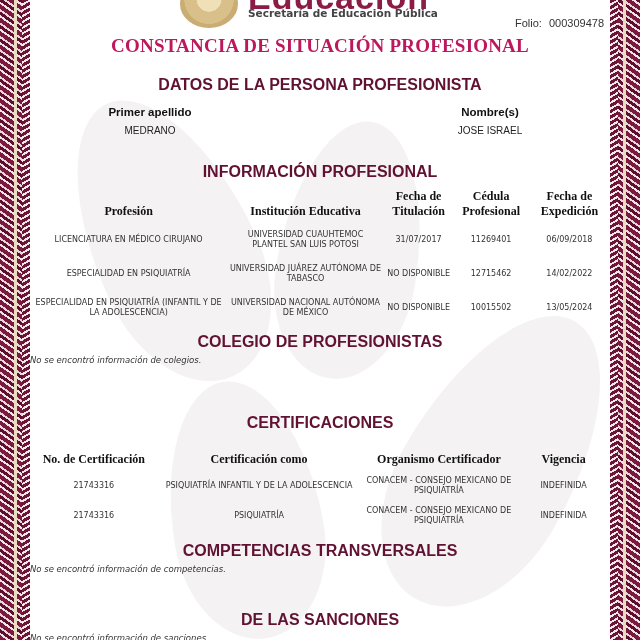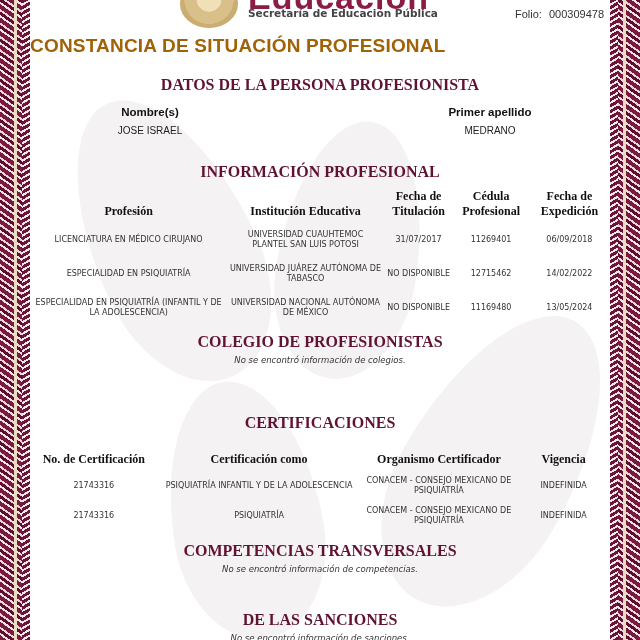--- a/index.html
+++ b/index.html
@@ -46,36 +46,36 @@
   .brand-big {
     position:absolute; left:218px; top:-22px;
     font-family:"Liberation Sans", sans-serif; font-weight:bold; font-size:34px;
     color:#8a1c46; letter-spacing:1px;
   }
   .brand-sub {
     position:absolute; left:218px; top:7px;
     font-size:10.5px; font-weight:bold; color:#444;
   }
   .folio {
-    position:absolute; right:6px; top:8px; font-size:11px; color:#333;
+    position:absolute; right:6px; top:17px; font-size:11px; color:#333;
     font-family:"Liberation Sans", sans-serif;
   }
   .folio span + span { margin-left:4px; }
 
   h1 {
-    position:absolute; left:0; right:0; top:35px; margin:0; 
-    font-family:Liberation Sans, sans-serif; font-weight:bold;
-    font-size:19px; color:#a16207; letter-spacing:0.2px;
+    position:absolute; left:0; right:0; top:35px; margin:0; text-align:center;
+    font-family:Liberation Serif, serif; font-weight:bold;
+    font-size:19px; color:#be185d; letter-spacing:0.2px;
   }
   h2 {
-    margin:0; text-align:center; font-family:Liberation Serif, serif;
+    margin:0; text-align:center; font-family:Liberation Sans, sans-serif;
     font-weight:bold; font-size:16px; color:#611232;
   }
   .sec { position:absolute; left:0; right:0; }
-  .note { text-align:center; font-style:italic; font-size:8.5px; color:#333; margin-top:4px; }
+  .note { font-style:italic; font-size:8.5px; color:#333; margin-top:4px; }
 
   .persona-grid { display:flex; justify-content:space-between; margin-top:12px; padding:0 30px; }
   .persona-col { width:180px; text-align:center; }
   .persona-col .lab { font-weight:bold; font-size:11.5px; color:#111; font-family:"Liberation Sans", sans-serif; }
   .persona-col .val { font-size:10px; margin-top:7px; color:#222; font-family:"Liberation Sans", sans-serif; }
 
   table { border-collapse:collapse; width:100%; }
   th { font-family:Liberation Serif, serif; font-weight:bold; font-size:12px; color:#111; padding:0 2px 4px; vertical-align:bottom; }
   td { font-size:8px; color:#333; text-align:center; padding:3px 2px; vertical-align:middle; line-height:1.25; }
   .prof-table td { height:28px; }
@@ -105,26 +105,26 @@
     <span>Folio:</span>
     <span>000309478</span>
   </div>
 
   <h1>CONSTANCIA DE SITUACIÓN PROFESIONAL</h1>
 
   <div class="sec" style="top:76px;">
     <h2>DATOS DE LA PERSONA PROFESIONISTA</h2>
     <div class="persona-grid">
       <div class="persona-col">
+        <div class="lab">Primer apellido</div>
+        <div class="val">MEDRANO</div>
+      </div>
+      <div class="persona-col">
         <div class="lab">Nombre(s)</div>
         <div class="val">JOSE ISRAEL</div>
-      </div>
-      <div class="persona-col">
-        <div class="lab">Primer apellido</div>
-        <div class="val">MEDRANO</div>
       </div>
     </div>
   </div>
 
   <div class="sec" style="top:163px;">
     <h2>INFORMACIÓN PROFESIONAL</h2>
     <table class="prof-table" style="margin-top:8px;">
       <thead>
         <tr>
           <th style="width:34%">Profesión</th>
@@ -146,21 +146,21 @@
           <td>ESPECIALIDAD EN PSIQUIATRÍA</td>
           <td>UNIVERSIDAD JUÁREZ AUTÓNOMA DE TABASCO</td>
           <td>NO DISPONIBLE</td>
           <td>12715462</td>
           <td>14/02/2022</td>
         </tr>
         <tr>
           <td>ESPECIALIDAD EN PSIQUIATRÍA (INFANTIL Y DE LA ADOLESCENCIA)</td>
           <td>UNIVERSIDAD NACIONAL AUTÓNOMA DE MÉXICO</td>
           <td>NO DISPONIBLE</td>
-          <td>11169480</td>
+          <td>10015502</td>
           <td>13/05/2024</td>
         </tr>
       </tbody>
     </table>
   </div>
 
   <div class="sec" style="top:333px;">
     <h2>COLEGIO DE PROFESIONISTAS</h2>
     <div class="note">No se encontró información de colegios.</div>
   </div>

